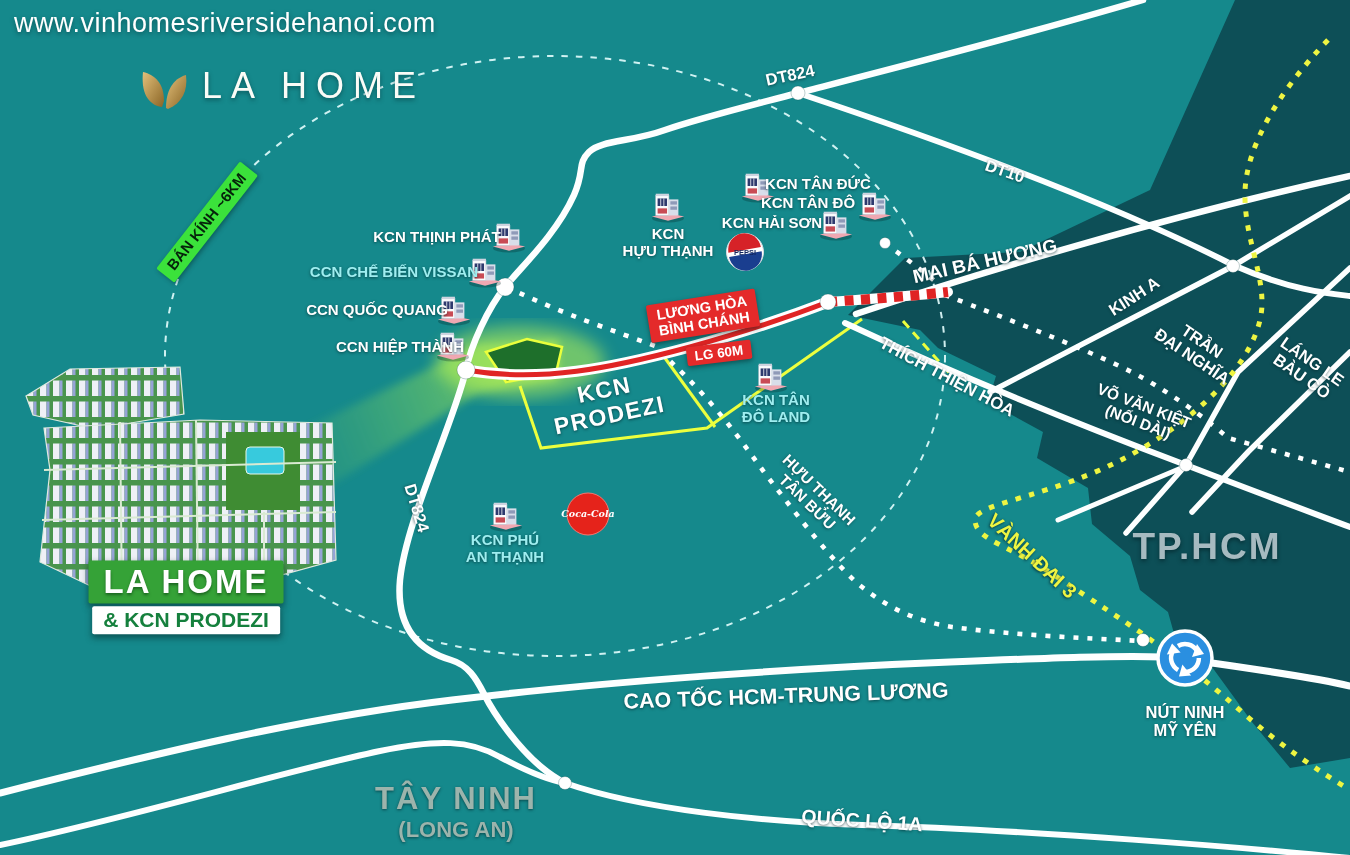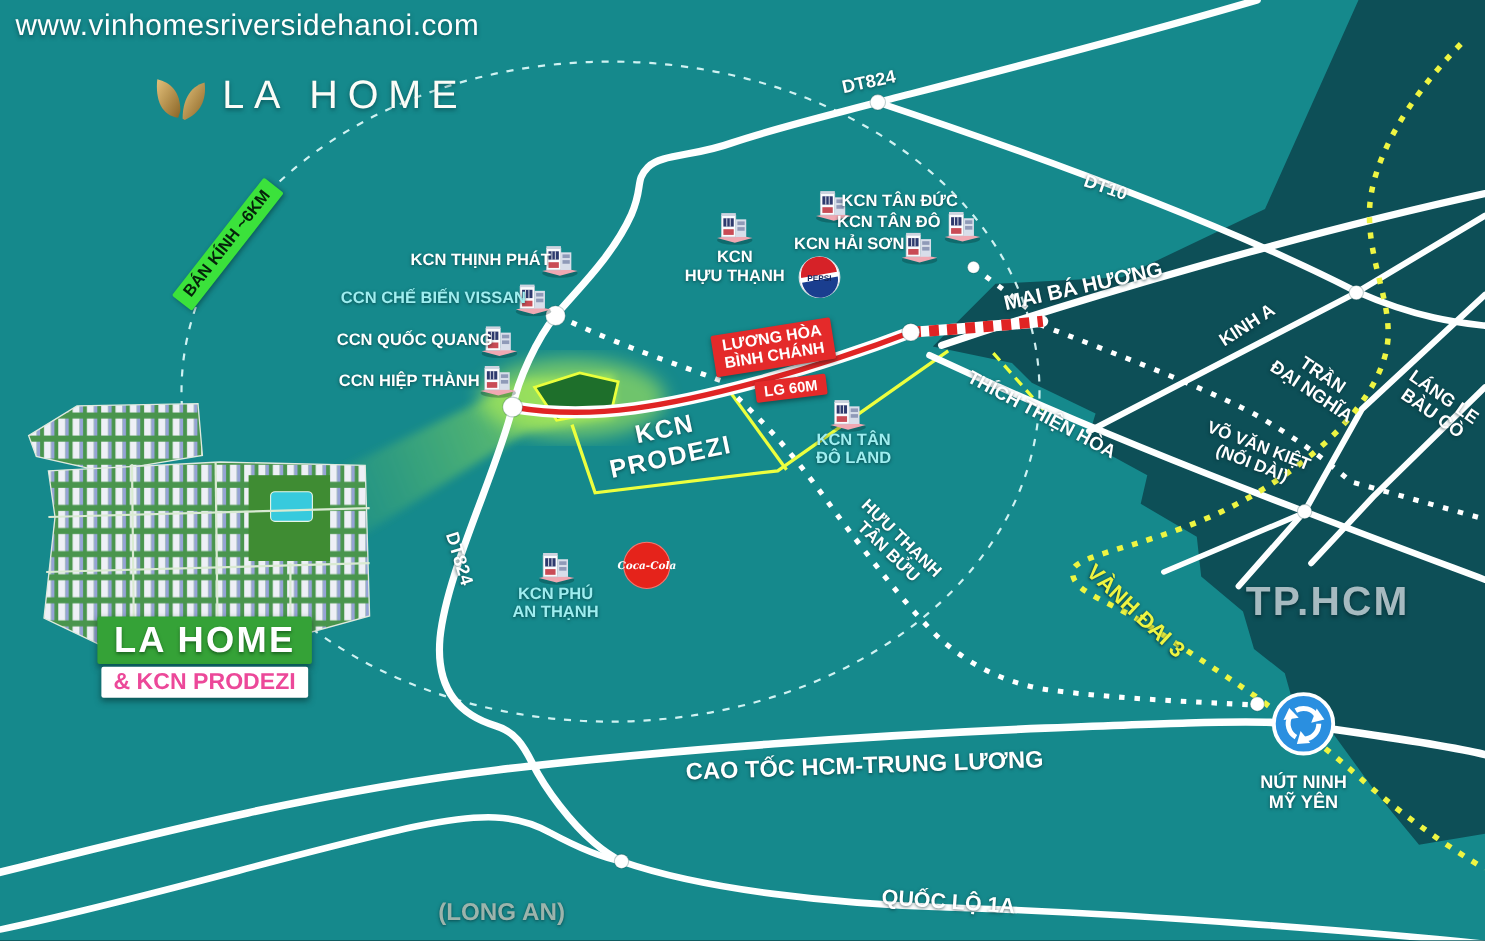--- a/index.html
+++ b/index.html
@@ -12,21 +12,21 @@
   .lbl .ln{display:block;}
   .cyan{color:#9feef0;}
   .badge{position:absolute;transform:translate(-50%,-50%);font-weight:bold;white-space:nowrap;
        text-align:center;line-height:1.12;font-family:"Liberation Sans","DejaVu Sans",sans-serif;}
   .green-badge{background:#3be23b;color:#05230a;padding:3px 9px;border-radius:2px;
        box-shadow:0 2px 5px rgba(0,30,30,.45);}
   .red-badge{background:#e42a2a;color:#fff;padding:3px 9px;border-radius:2px;
        box-shadow:0 2px 5px rgba(0,30,30,.5);}
   .site-title{background:#35a237;color:#fff;padding:3px 15px;border-radius:2px;
        box-shadow:0 3px 6px rgba(0,30,30,.5);text-shadow:0 2px 3px rgba(0,40,10,.5);}
-  .site-sub{background:#ffffff;color:#ec4899;padding:2px 11px;border-radius:2px;
+  .site-sub{background:#ffffff;color:#15803d;padding:2px 11px;border-radius:2px;
        box-shadow:0 3px 6px rgba(0,30,30,.5);}
   .watermark{position:absolute;left:14px;top:8px;font-size:27px;font-weight:normal;color:#fff;
        letter-spacing:.5px;text-shadow:0 2px 4px rgba(0,40,45,.5);}
   .logo{position:absolute;left:138px;top:62px;display:flex;align-items:center;gap:12px;}
   .logo-text{font-size:36px;letter-spacing:9px;color:#fbfcf7;font-weight:400;
        text-shadow:0 2px 4px rgba(0,40,45,.5);}
 </style>
 </head>
 <body>
 
@@ -194,21 +194,21 @@
     <path d="M28,46 C28,30 34,17 48,13 C50,29 44,41 30,47 Z" fill="url(#gold)"></path>
   </svg>
   <span class="logo-text">LA HOME</span>
 </div>
 
 <div class="badge green-badge" style="left:207px;top:222px;font-size:15px;transform:translate(-50%,-50%) rotate(-52deg);">BÁN KÍNH ~6KM</div>
 
 <div class="lbl" style="left:437px;top:237px;font-size:15px;">KCN THỊNH PHÁT</div>
 <div class="lbl cyan" style="left:394px;top:272px;font-size:15px;">CCN CHẾ BIẾN VISSAN</div>
 <div class="lbl" style="left:377px;top:310px;font-size:15px;text-align:right;">CCN QUỐC QUANG</div>
-<div class="lbl" style="left:372px;top:347px;font-size:15px;">CCN HIỆP THÀNH</div>
+<div class="lbl" style="left:400px;top:347px;font-size:15px;">CCN HIỆP THÀNH</div>
 <div class="lbl" style="left:668px;top:243px;font-size:15px;">
   <span class="ln">KCN</span>
   <span class="ln">HỰU THẠNH</span>
 </div>
 <div class="lbl" style="left:818px;top:184px;font-size:15px;">KCN TÂN ĐỨC</div>
 <div class="lbl" style="left:808px;top:203px;font-size:15px;">KCN TÂN ĐÔ</div>
 <div class="lbl" style="left:772px;top:223px;font-size:15px;">KCN HẢI SƠN</div>
 <div class="lbl cyan" style="left:776px;top:409px;font-size:15px;">
   <span class="ln">KCN TÂN</span>
   <span class="ln">ĐÔ LAND</span>
@@ -238,20 +238,21 @@
 <div class="lbl" style="left:813px;top:496px;font-size:15.5px;transform:translate(-50%,-50%) rotate(44deg);">
   <span class="ln">HỰU THẠNH</span>
   <span class="ln">TÂN BỬU</span>
 </div>
 <div class="lbl" style="left:1032px;top:556px;font-size:20px;color:#eef542;text-shadow:0 1px 3px rgba(0,30,35,.9);transform:translate(-50%,-50%) rotate(43deg);">VÀNH ĐAI 3</div>
 <div class="lbl" style="left:786px;top:696px;font-size:21.5px;transform:translate(-50%,-50%) rotate(-2deg);">CAO TỐC HCM-TRUNG LƯƠNG</div>
 <div class="lbl" style="left:862px;top:821px;font-size:19.5px;transform:translate(-50%,-50%) rotate(4deg);">QUỐC LỘ 1A</div>
 <div class="lbl" style="left:417px;top:508px;font-size:16.5px;transform:translate(-50%,-50%) rotate(73deg);">DT824</div>
 
 <div class="lbl" style="left:1207px;top:547px;font-size:37px;color:#a6bac0;letter-spacing:2px;text-shadow:0 2px 4px rgba(0,25,30,.6);">TP.HCM</div>
+<div class="lbl" style="left:456px;top:799px;font-size:31px;color:#9cb4ac;letter-spacing:2px;">TÂY NINH</div>
 <div class="lbl" style="left:456px;top:830px;font-size:22px;color:#9cb4ac;">(LONG AN)</div>
 
 <div class="badge red-badge" style="left:703px;top:316px;font-size:14.5px;transform:translate(-50%,-50%) rotate(-9deg);">
   <span class="ln" style="display:block;">LƯƠNG HÒA</span>
   <span class="ln" style="display:block;">BÌNH CHÁNH</span>
 </div>
 <div class="badge red-badge" style="left:719px;top:353px;font-size:13.5px;padding:2px 8px;transform:translate(-50%,-50%) rotate(-7deg);">LG 60M</div>
 
 <div class="lbl" style="left:607px;top:403px;font-size:23px;letter-spacing:1.5px;transform:translate(-50%,-50%) rotate(-12deg);">
   <span class="ln">KCN</span>

